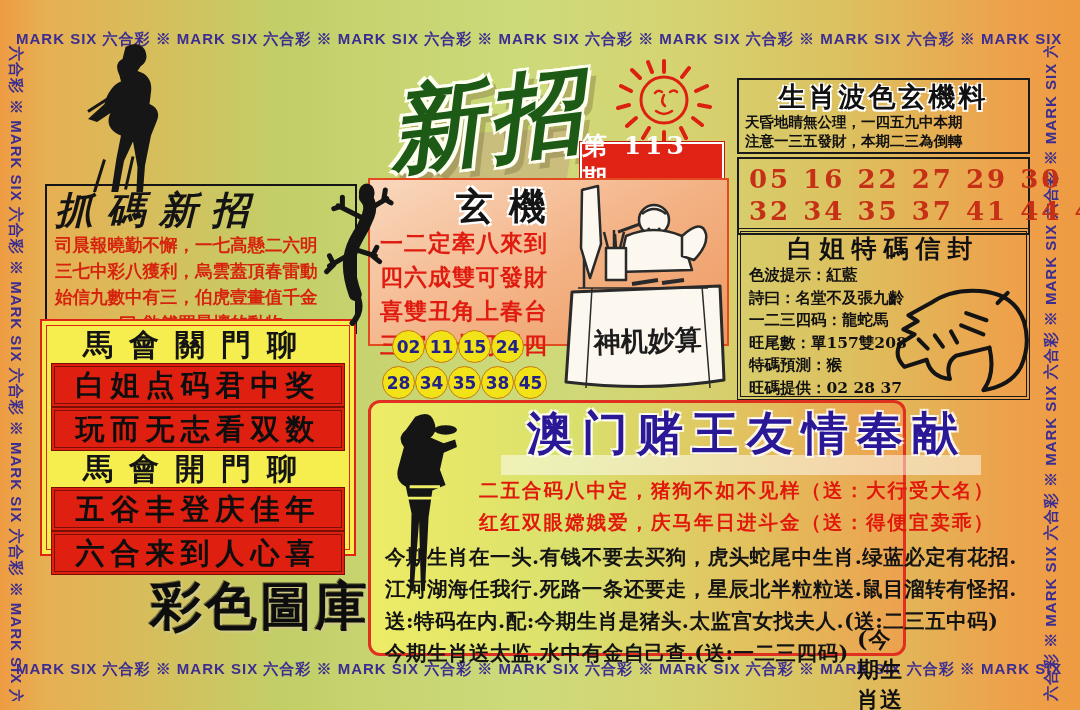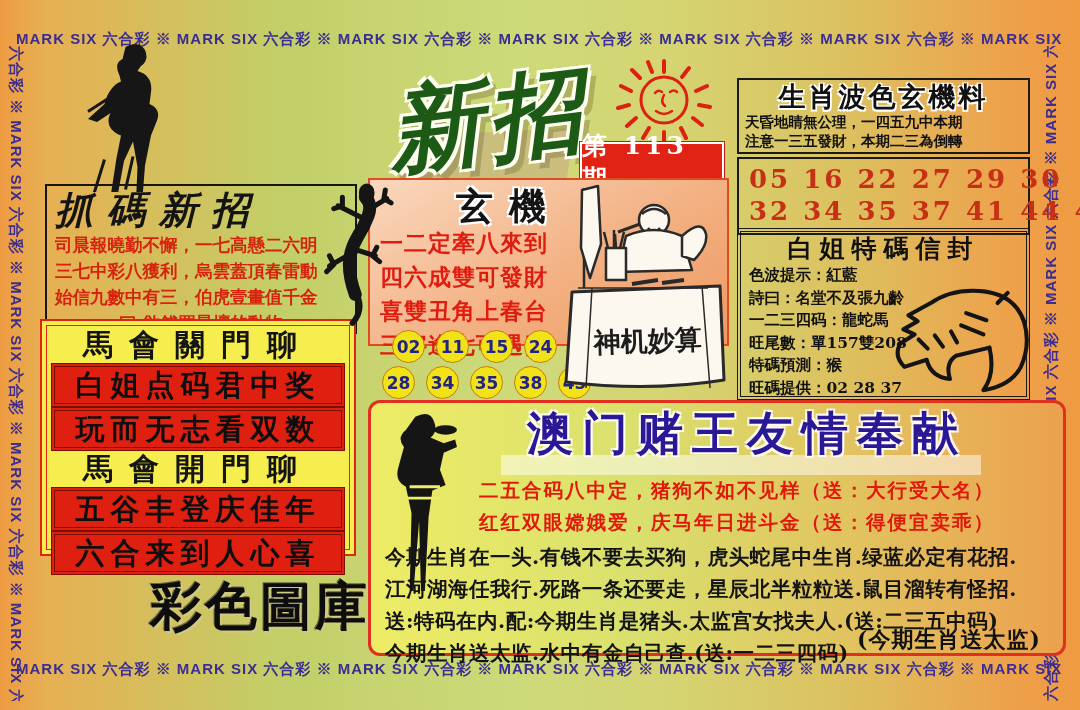--- a/index.html
+++ b/index.html
@@ -59,29 +59,29 @@
   .gallery{position:absolute;left:150px;top:572px;font-size:52px;font-weight:900;color:#0d0d0d;
         letter-spacing:3px;font-family:"DejaVu Sans",sans-serif;
         text-shadow:2px 2px 0 #cfc985,-1px -1px 0 #6a653a;}
   
   .xj-box{position:absolute;left:368px;top:178px;width:361px;height:168px;box-sizing:border-box;
         border:2px solid #e24a20;background:linear-gradient(150deg,#f9d8be 0%,#f3b183 55%,#ee9a62 100%);}
   .xj-title{position:absolute;left:86px;top:2px;font-size:37px;font-weight:bold;color:#141414;letter-spacing:16px;
         text-shadow:-2px -2px 0 #fff,2px -2px 0 #fff,-2px 2px 0 #fff,2px 2px 0 #fff;}
   .xj-lines{position:absolute;left:10px;top:46px;}
   .xj-line{font-size:23px;font-weight:bold;color:#e01c10;line-height:34px;letter-spacing:1px;white-space:nowrap;}
-  .xj-row{position:absolute;display:flex;gap:11px;}
+  .xj-row{position:absolute;display:flex;}
   .xj-row1{left:22px;top:150px;}
   .xj-row2{left:12px;top:186px;}
   .ball{width:31px;height:31px;border-radius:50%;background:#f2e318;border:1.5px solid #c37a10;
         color:#232288;font-size:17px;font-weight:bold;display:flex;align-items:center;justify-content:center;
         font-family:"DejaVu Sans",sans-serif;}
   .fortune{position:absolute;left:152px;top:4px;}
   
-  .mc-box{position:absolute;left:368px;top:400px;width:698px;height:256px;box-sizing:border-box;
+  .mc-box{position:absolute;left:368px;top:400px;width:538px;height:256px;box-sizing:border-box;
         border:3px solid #e03020;border-radius:12px;
         background:linear-gradient(90deg,#eeec66 0%,#d9e06d 38%,#e2c05e 72%,#eca14e 100%);}
   .mc-waitress{position:absolute;left:12px;top:8px;}
   .mc-band{position:absolute;left:130px;top:52px;width:480px;height:20px;background:rgba(255,255,255,.5);}
   .mc-title{position:absolute;left:96px;top:0px;width:560px;text-align:center;font-size:46px;font-weight:bold;
         color:#2b1896;letter-spacing:9px;
         text-shadow:-2px -2px 0 rgba(255,255,255,.8),2px -2px 0 rgba(255,255,255,.8),-2px 2px 0 rgba(255,255,255,.8),2px 2px 0 rgba(255,255,255,.8);}
   .mc-redline{position:absolute;left:108px;font-size:19.5px;font-weight:bold;color:#e0190c;letter-spacing:2px;white-space:nowrap;}
   .mc-red1{top:74px;}
   .mc-red2{top:106px;}

